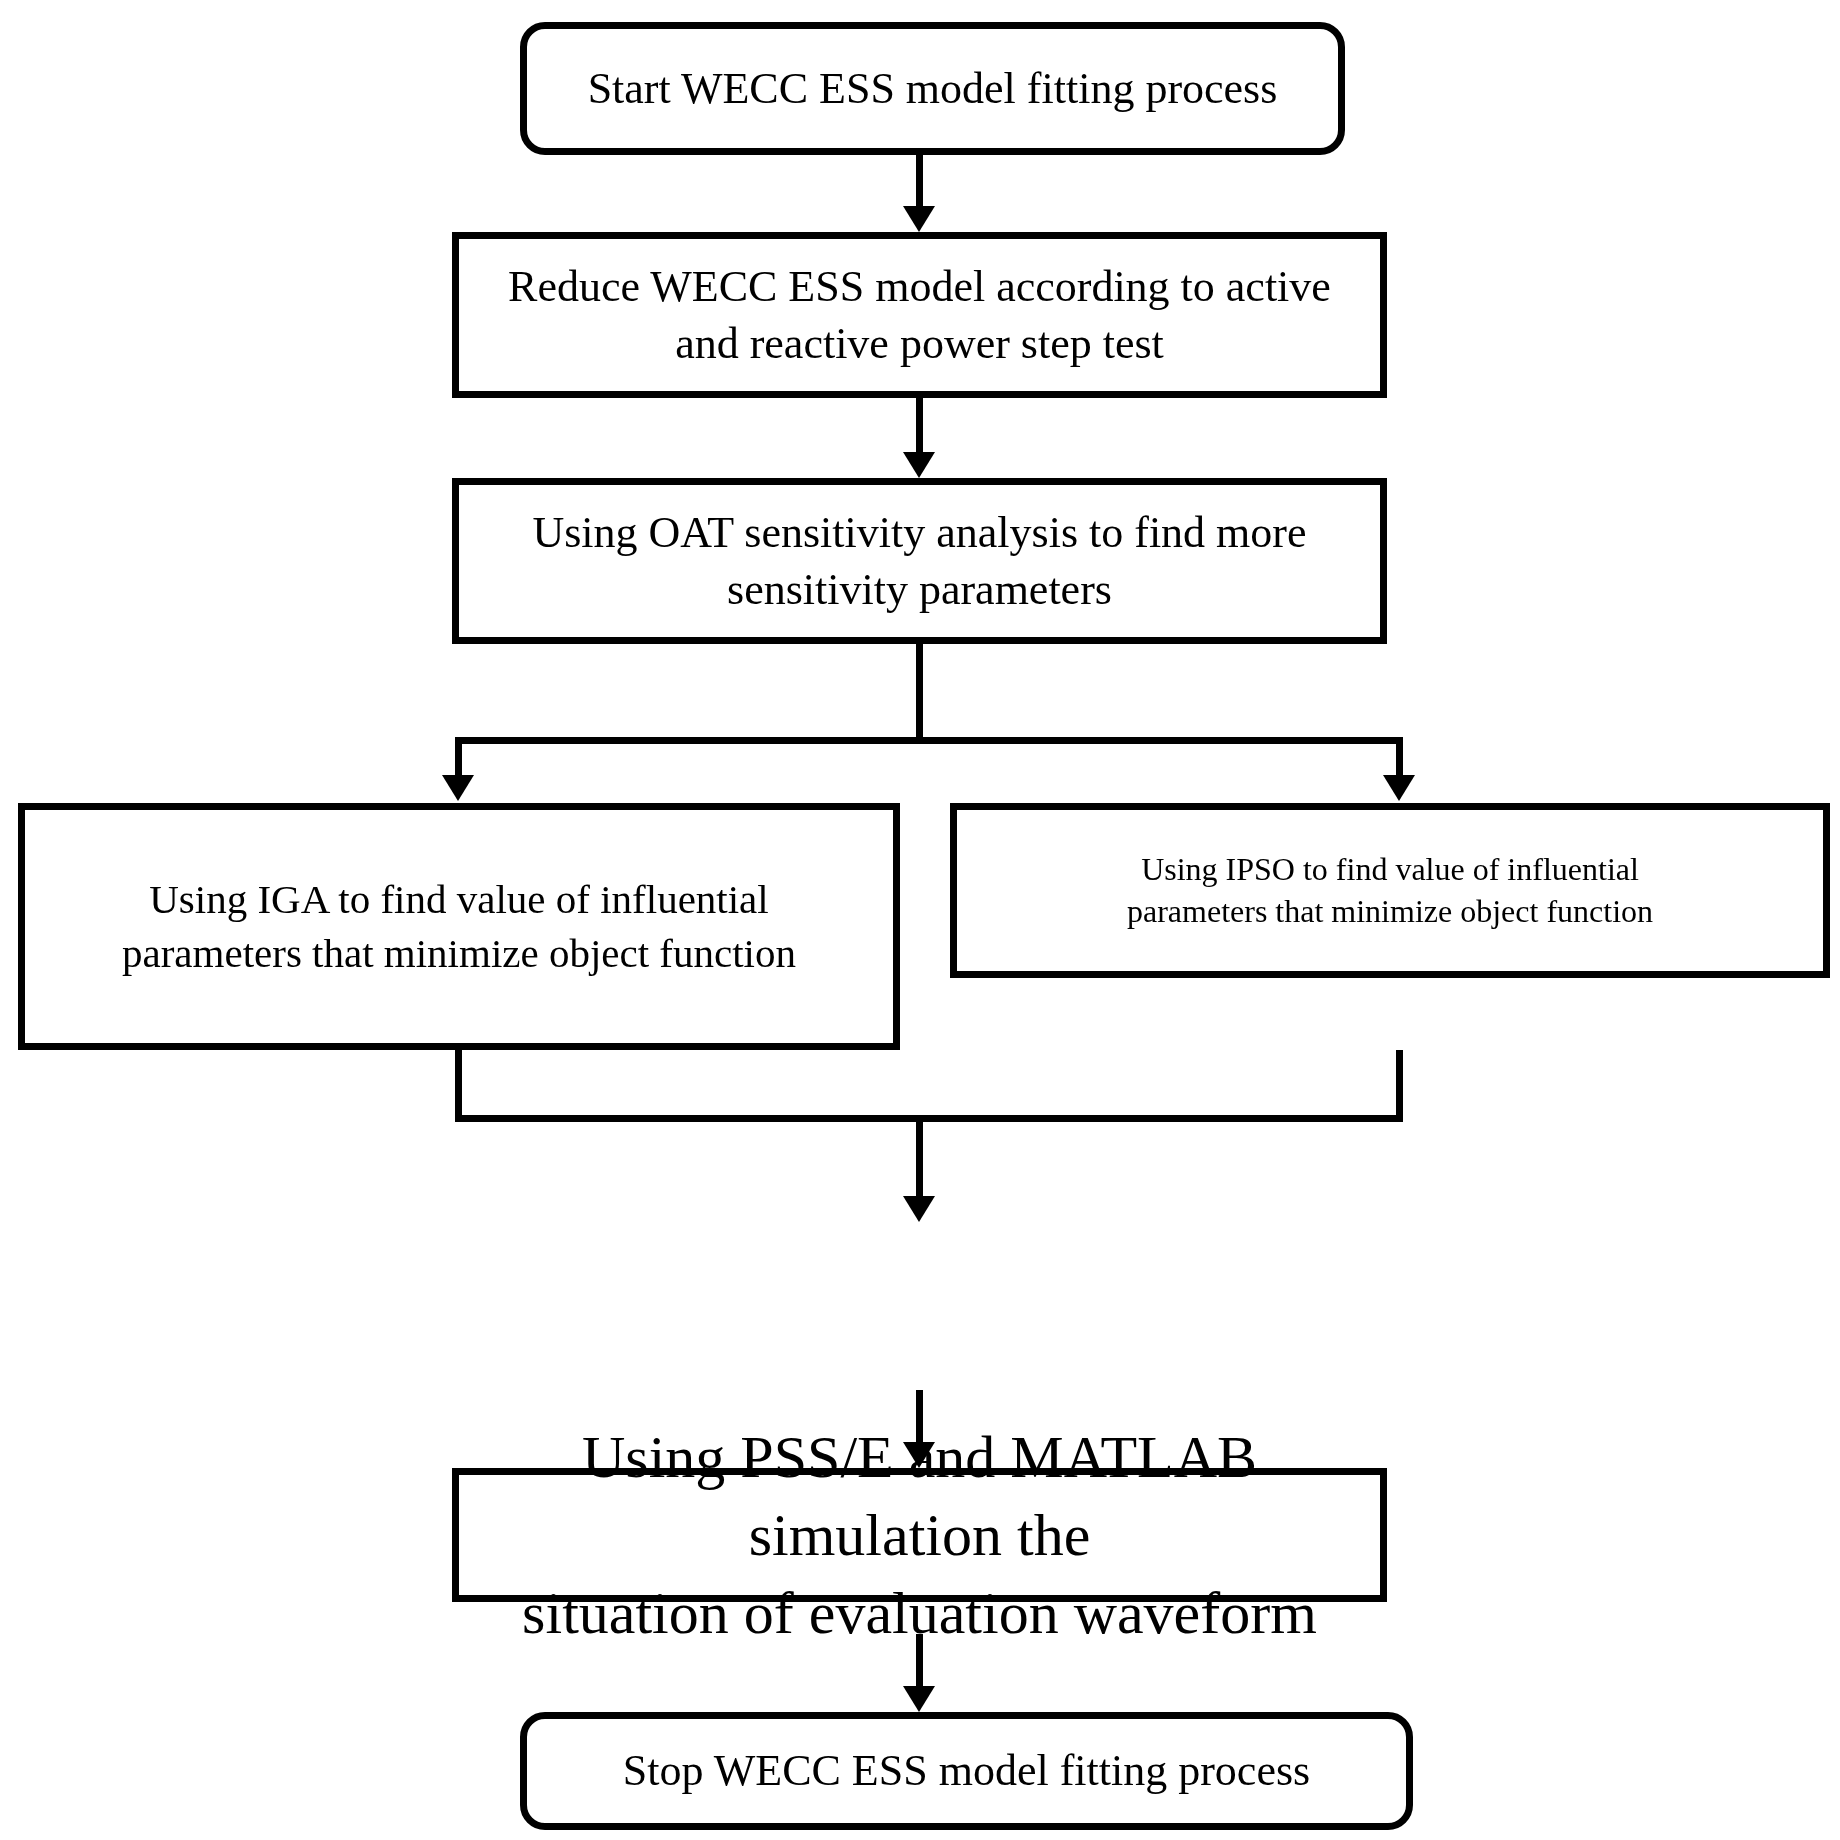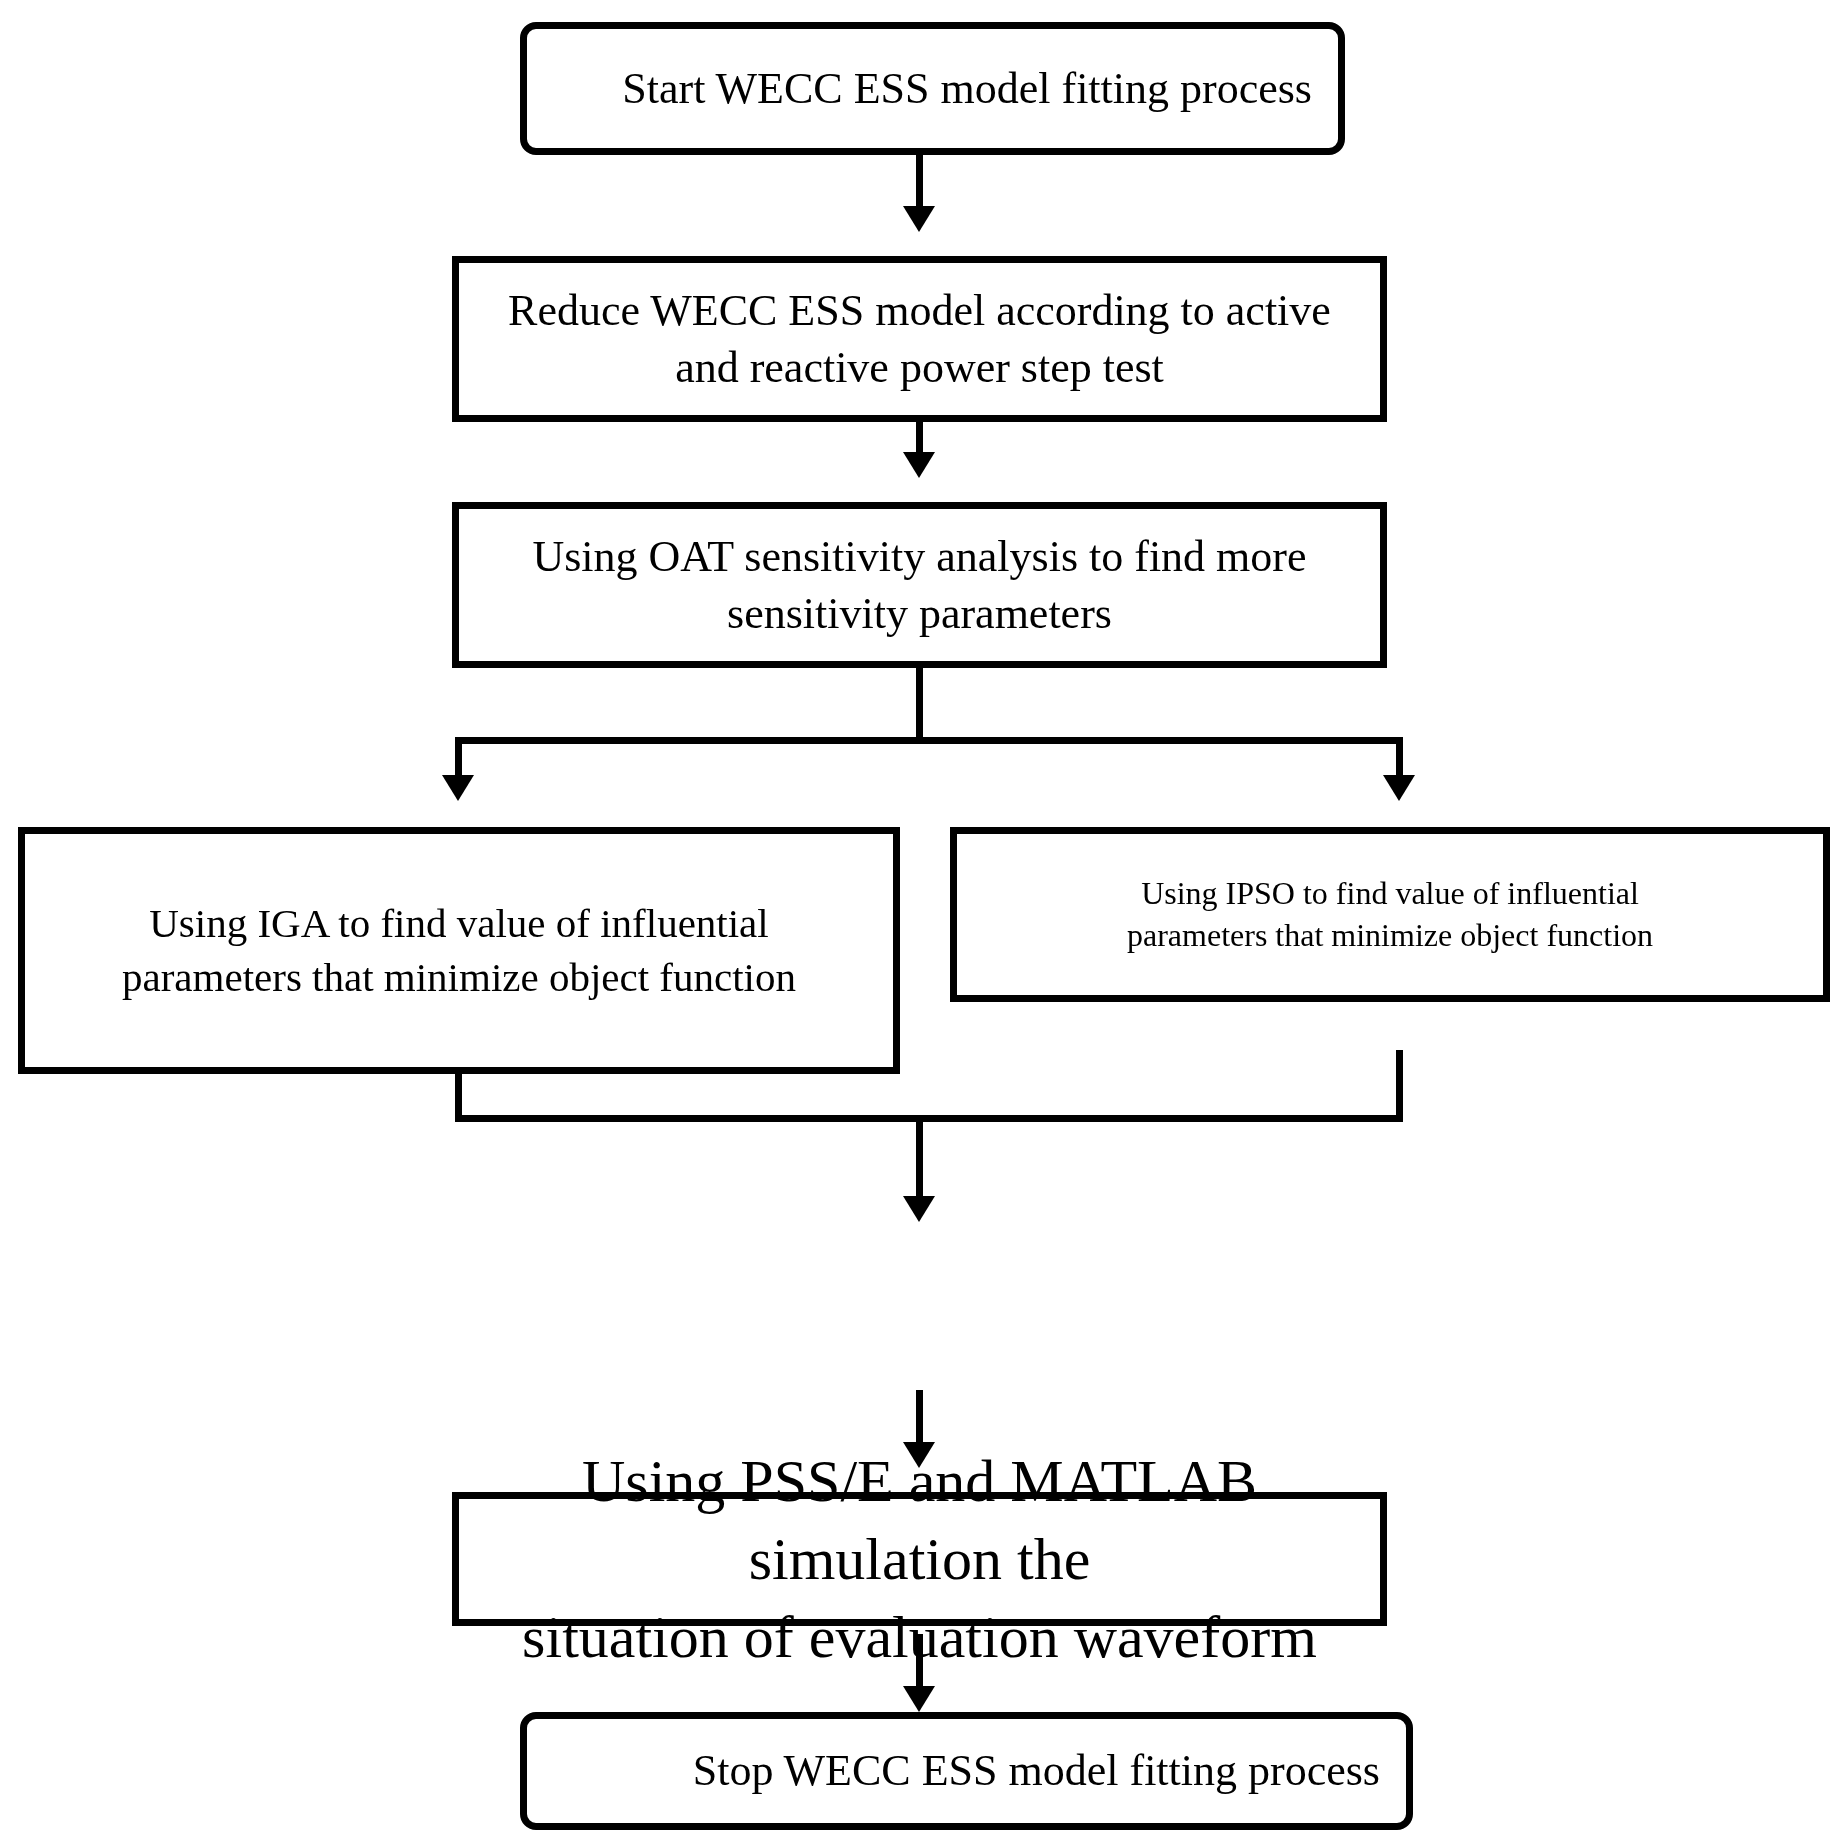--- a/index.html
+++ b/index.html
@@ -28,26 +28,24 @@
     color: #000000;
     z-index: 3;
   }
   .node .label {
     display: block;
     line-height: 1.30;
     padding: 0 26px;
     white-space: pre-line;
   }
   .terminator {
-    border-radius: 16px;
-    justify-content: flex-end;
+    border-radius: 25px;
   }
   .process {
     border-radius: 0;
-    margin-top: 24px;
   }
   
   .vline {
     position: absolute;
     width: 7px;
     background: #000000;
     z-index: 1;
   }
   .hline {
     position: absolute;

